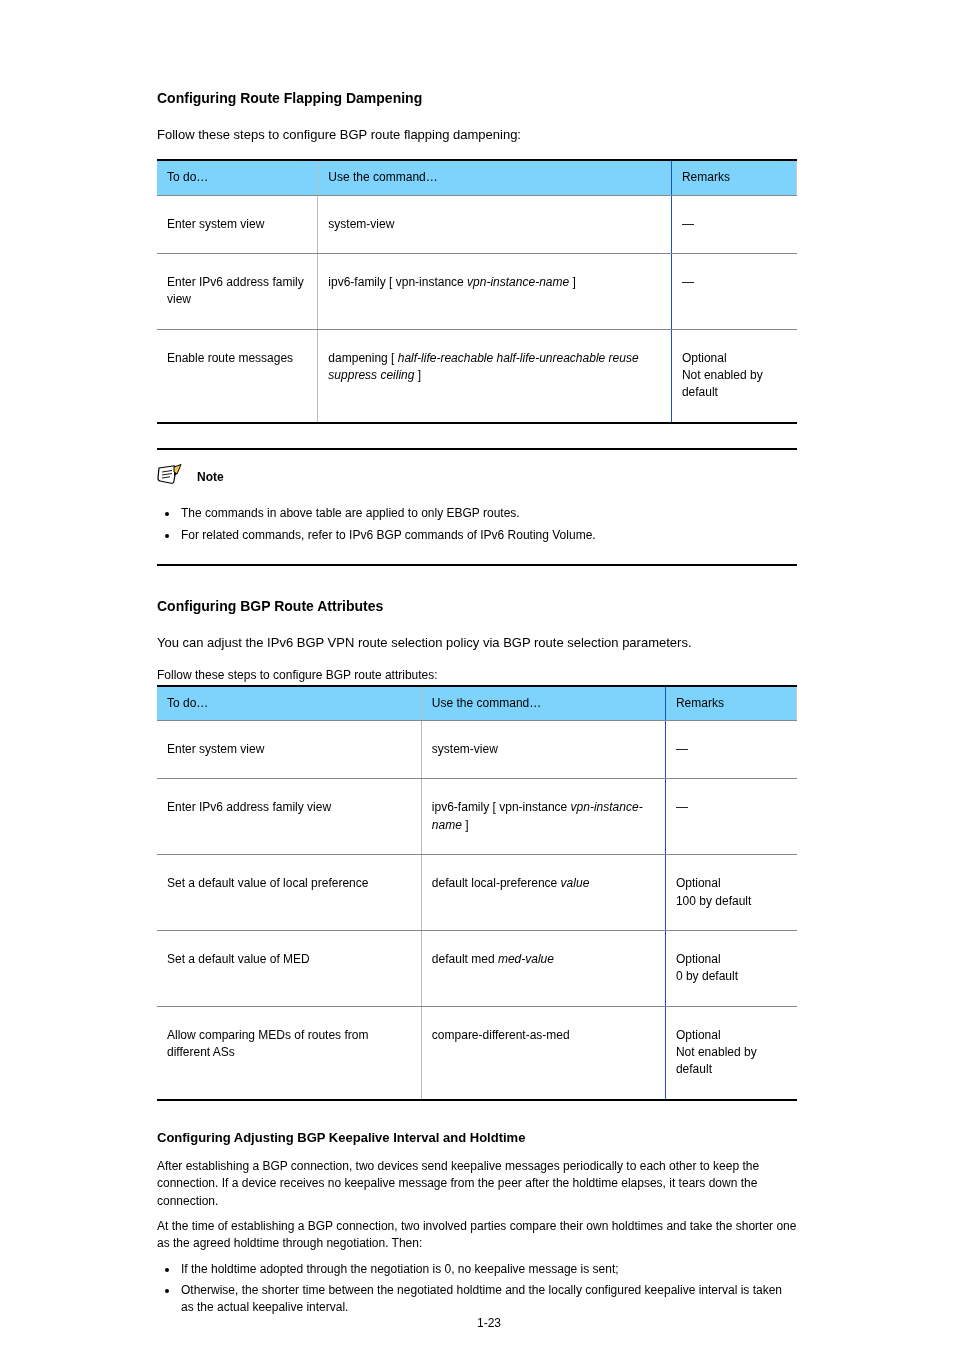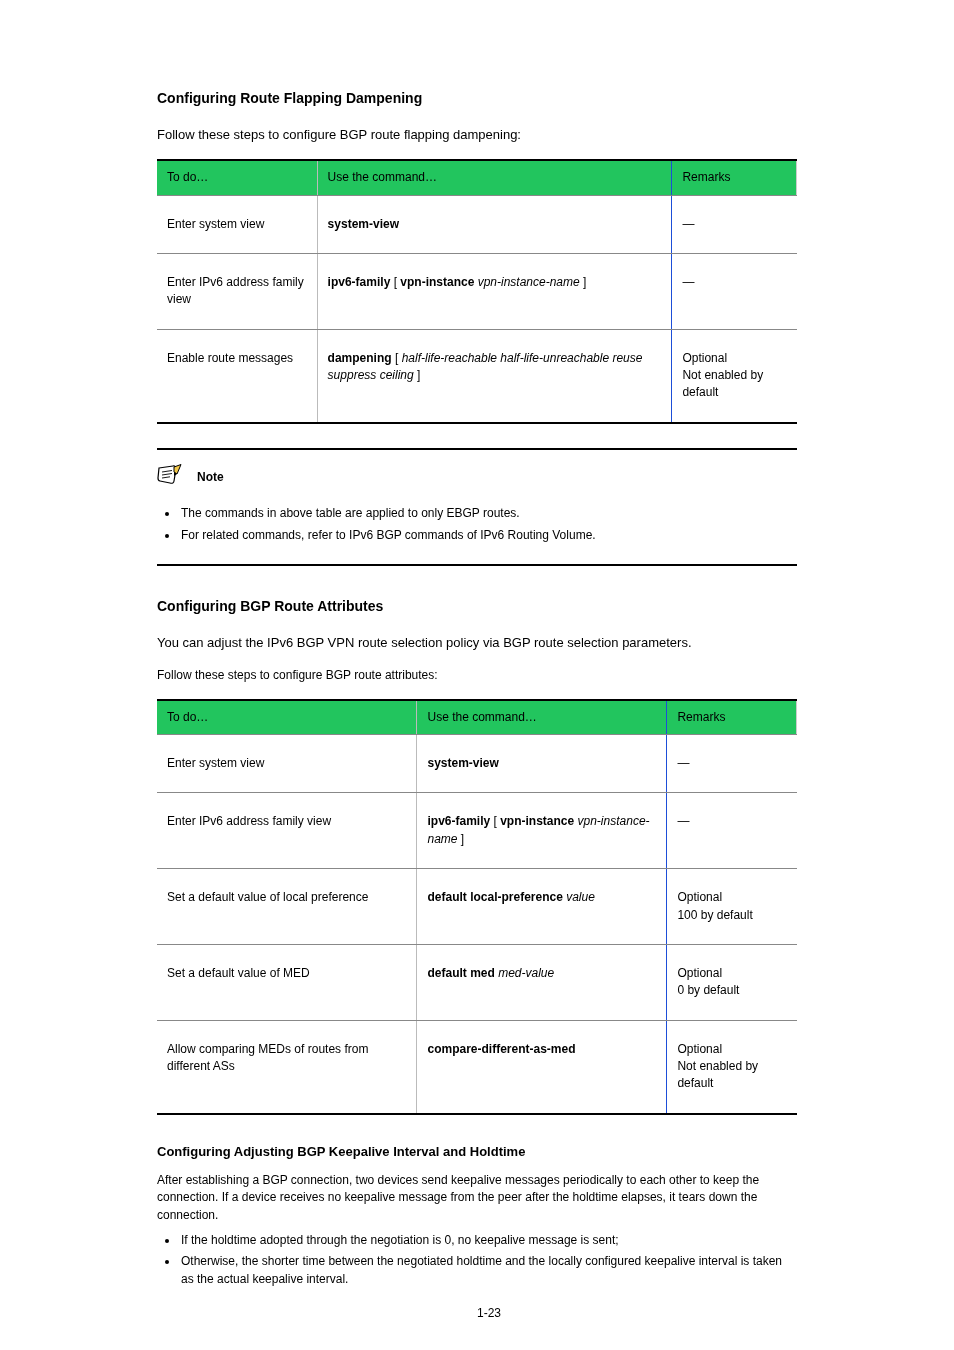--- a/index.html
+++ b/index.html
@@ -27,31 +27,31 @@
   h3.sub-title {
     font-size: 13px;
     font-weight: bold;
     margin: 28px 0 10px 0;
   }
   p.intro {
     margin: 0 0 14px 0;
     font-size: 13px;
   }
   p.table-caption {
-    margin: 0 0 14px 0;
+    margin: 0 0 0 0;
     font-size: 12px;
   }
   table.cfg {
     border-collapse: collapse;
     width: 100%;
     margin-bottom: 24px;
     font-size: 12px;
   }
   table.cfg th {
-    background: #22c55e;
+    background: #7dd3fc;
     text-align: left;
     font-weight: normal;
     padding: 8px 10px;
     border-top: 2px solid #000;
     border-bottom: 1px solid #888;
   }
   table.cfg th.mid, table.cfg td.mid {
     border-left: 1px solid #bbb;
     border-right: 1px solid #1d4ed8;
   }
@@ -60,21 +60,21 @@
   }
   table.cfg td {
     padding: 20px 10px;
     border-bottom: 1px solid #888;
     vertical-align: top;
   }
   table.cfg tr:last-child td {
     border-bottom: 2px solid #000;
   }
   table.cfg td .cmd {
-    font-weight: bold;
+    font-weight: normal;
   }
   table.cfg td .arg {
     font-style: italic;
   }
   .note-panel {
     border-top: 2px solid #000;
     border-bottom: 2px solid #000;
     padding: 14px 0 16px 0;
     margin: 10px 0 30px 0;
   }
@@ -205,20 +205,21 @@
           <td>Allow comparing MEDs of routes from different ASs</td>
           <td class="mid"><span class="cmd">compare-different-as-med</span></td>
           <td>Optional<br>Not enabled by default</td>
         </tr>
       </tbody>
   </table>
 
   <h3 class="sub-title">Configuring Adjusting BGP Keepalive Interval and Holdtime</h3>
   <div class="desc-block">
     <p>After establishing a BGP connection, two devices send keepalive messages periodically to each other to keep the connection. If a device receives no keepalive message from the peer after the holdtime elapses, it tears down the connection.</p>
+    <p>At the time of establishing a BGP connection, two involved parties compare their own holdtimes and take the shorter one as the agreed holdtime through negotiation. Then:</p>
     <ul class="bullets" id="desc2-list">
         <li>If the holdtime adopted through the negotiation is 0, no keepalive message is sent;</li>
         <li>Otherwise, the shorter time between the negotiated holdtime and the locally configured keepalive interval is taken as the actual keepalive interval.</li>
       </ul>
   </div>
 
   <div class="page-num">1-23</div>
 </div>
 
 </body></html>

